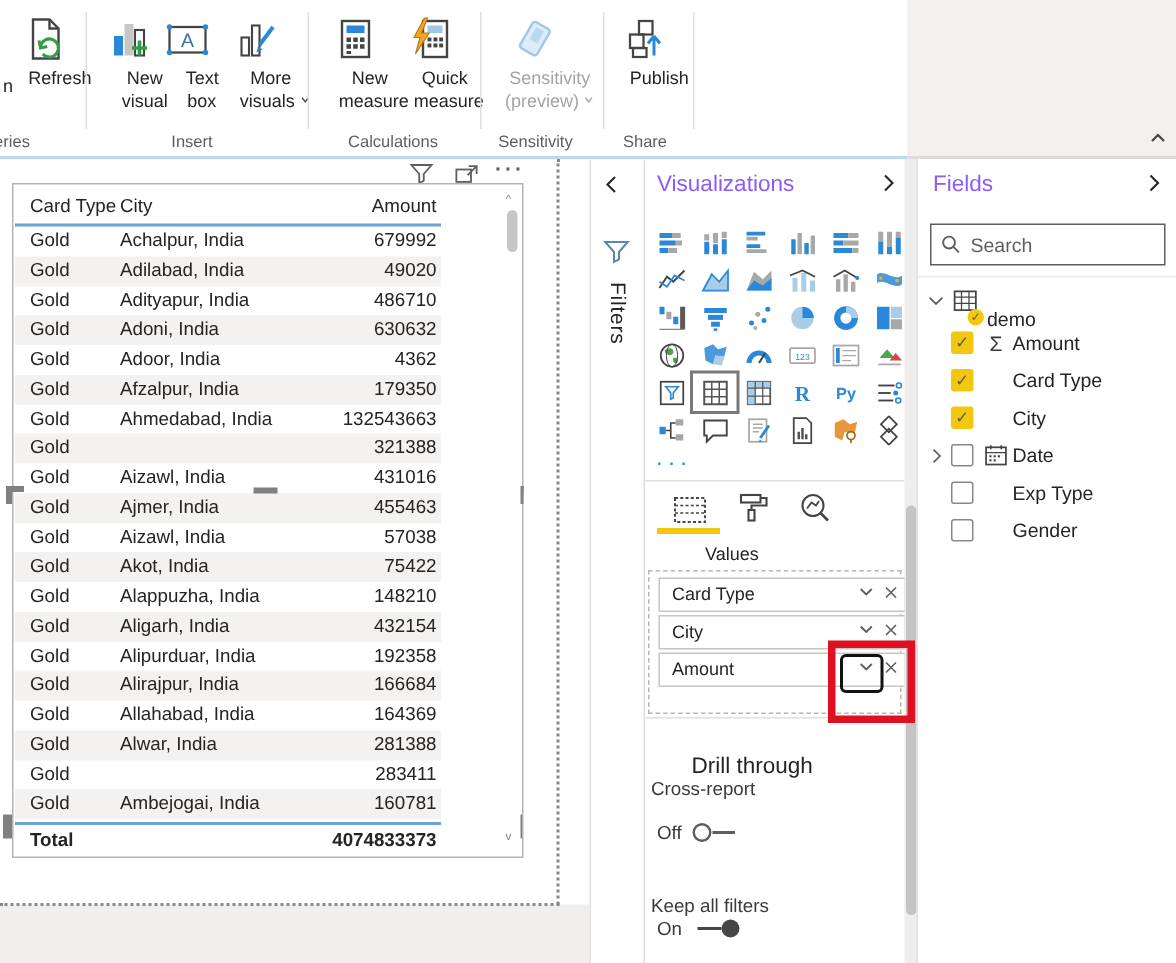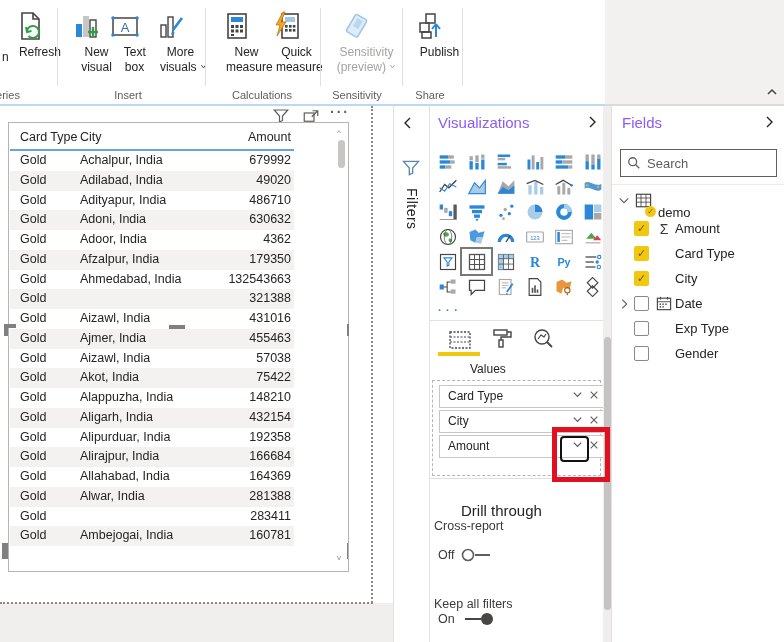--- a/index.html
+++ b/index.html
@@ -319,20 +319,24 @@
           <div class="tr" style="top:382.5px;">
             <span class="c1">Gold</span>
             <span class="c3">283411</span>
           </div>
           <div class="tr band" style="top:402.25px;">
             <span class="c1">Gold</span>
             <span class="c2">Ambejogai, India</span>
             <span class="c3">160781</span>
           </div>
         </div>
+      <div id="tbl-total">
+        <span class="c1">Total</span>
+        <span class="c3">4074833373</span>
+      </div>
       <div id="tbl-scroll">
         <span class="scroll-arrow" style="top:4px;">^</span>
         <div id="tbl-thumb"></div>
         <span class="scroll-arrow" style="bottom:4px;">v</span>
       </div>
     </div>
   </div>
 
   <div class="vline abs" style="left:393px;"></div>
   <div id="filters-strip" class="abs">

